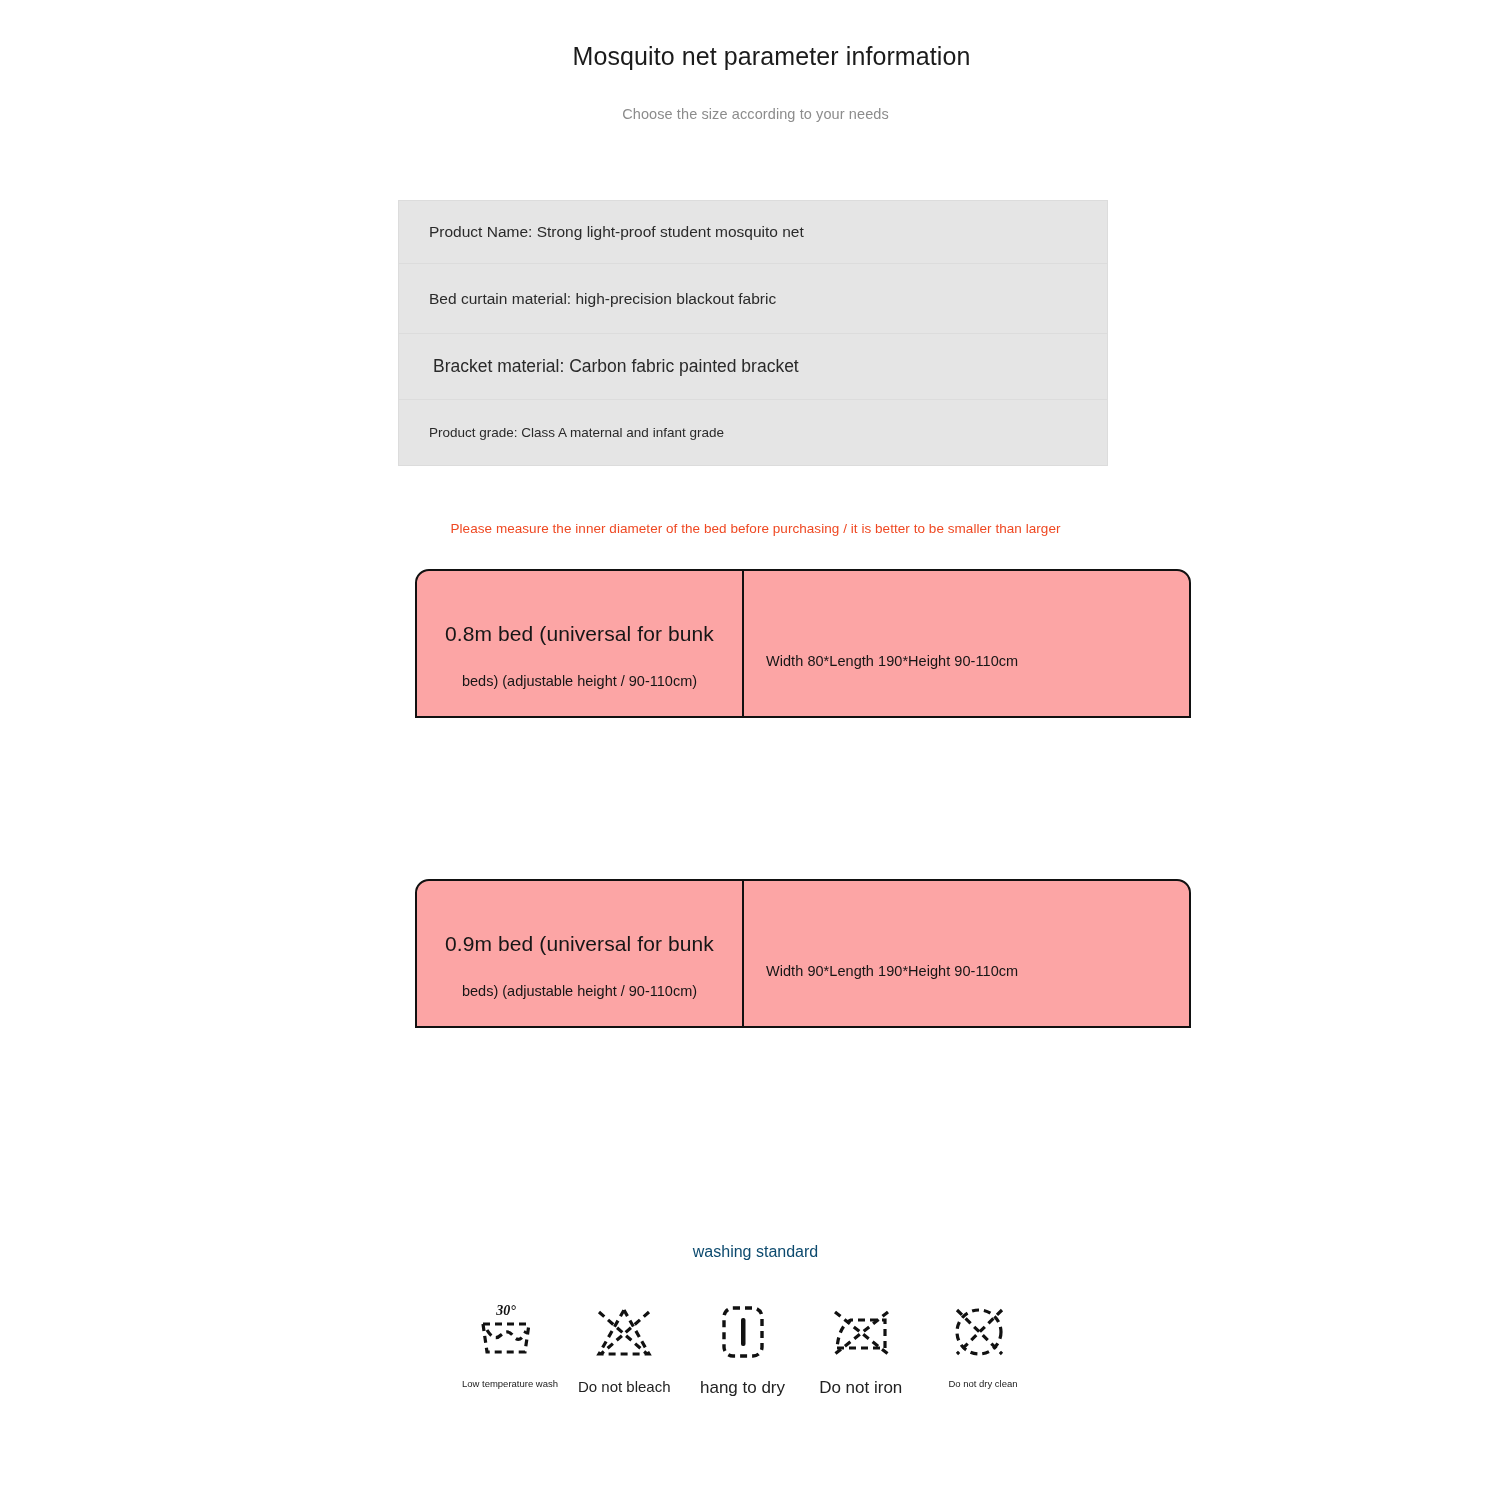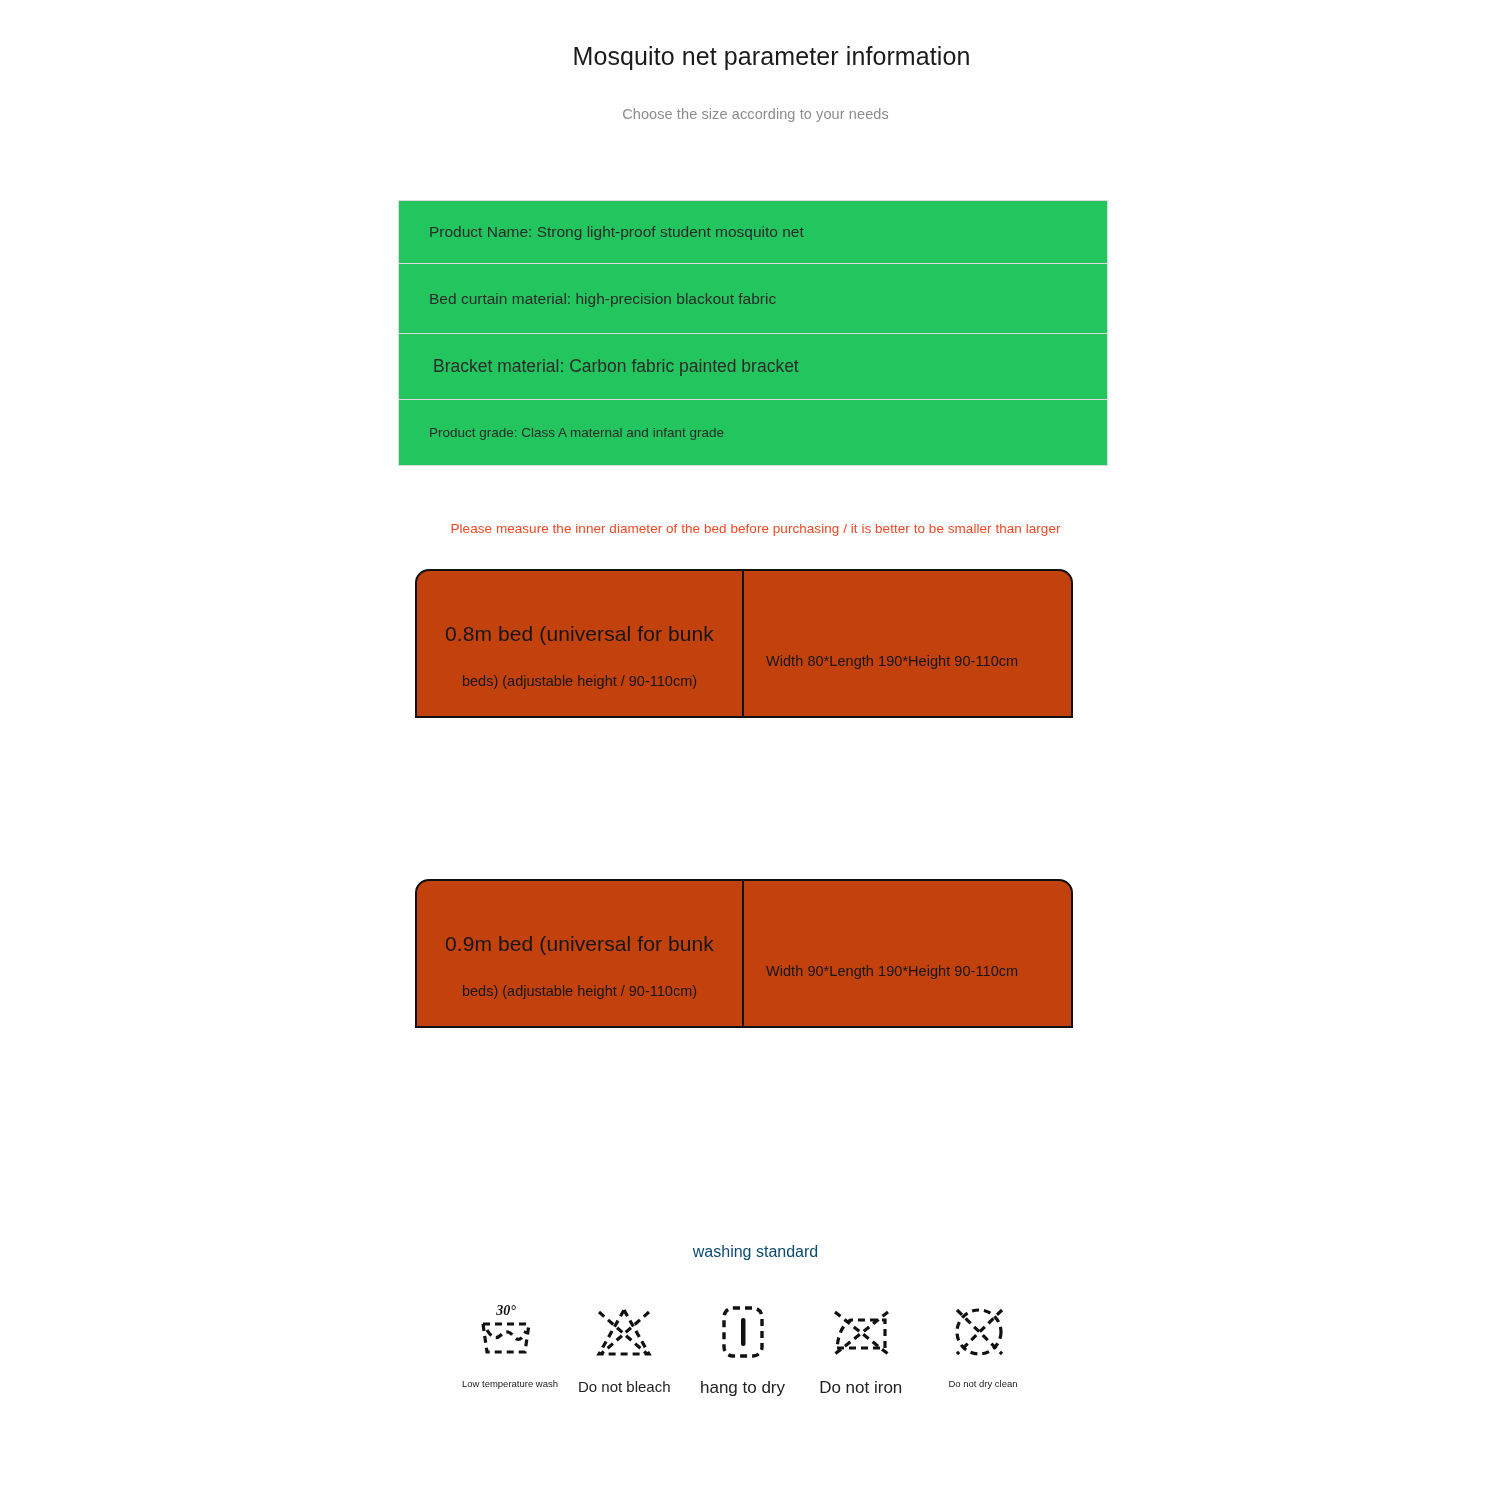--- a/index.html
+++ b/index.html
@@ -43,21 +43,21 @@
 
   
   .spec-table {
     position: absolute;
     left: 398px;
     top: 200px;
     width: 710px;
     border: 1px solid #dcdcdc;
     border-bottom: none;
     box-sizing: border-box;
-    background: #22c55e;
+    background: #e5e5e5;
   }
   .spec-row {
     border-bottom: 1px solid #dcdcdc;
     display: flex;
     align-items: center;
     box-sizing: border-box;
     padding-left: 30px;
   }
   .spec-row.r1 { height: 63px; }
   .spec-row.r2 { height: 70px; }
@@ -78,23 +78,23 @@
     text-align: center;
     font-size: 13.5px;
     color: #ef4822;
     letter-spacing: 0.05px;
   }
 
   
   .size-box {
     position: absolute;
     left: 415px;
-    width: 658px;
+    width: 776px;
     height: 149px;
-    background: #c2410c;
+    background: #fca5a5;
     border: 2px solid #111111;
     border-radius: 14px 14px 0 0;
     box-sizing: border-box;
     display: flex;
   }
   .size-box.box1 { top: 569px; }
   .size-box.box2 { top: 879px; }
   .size-left {
     width: 327px;
     border-right: 2px solid #111111;

